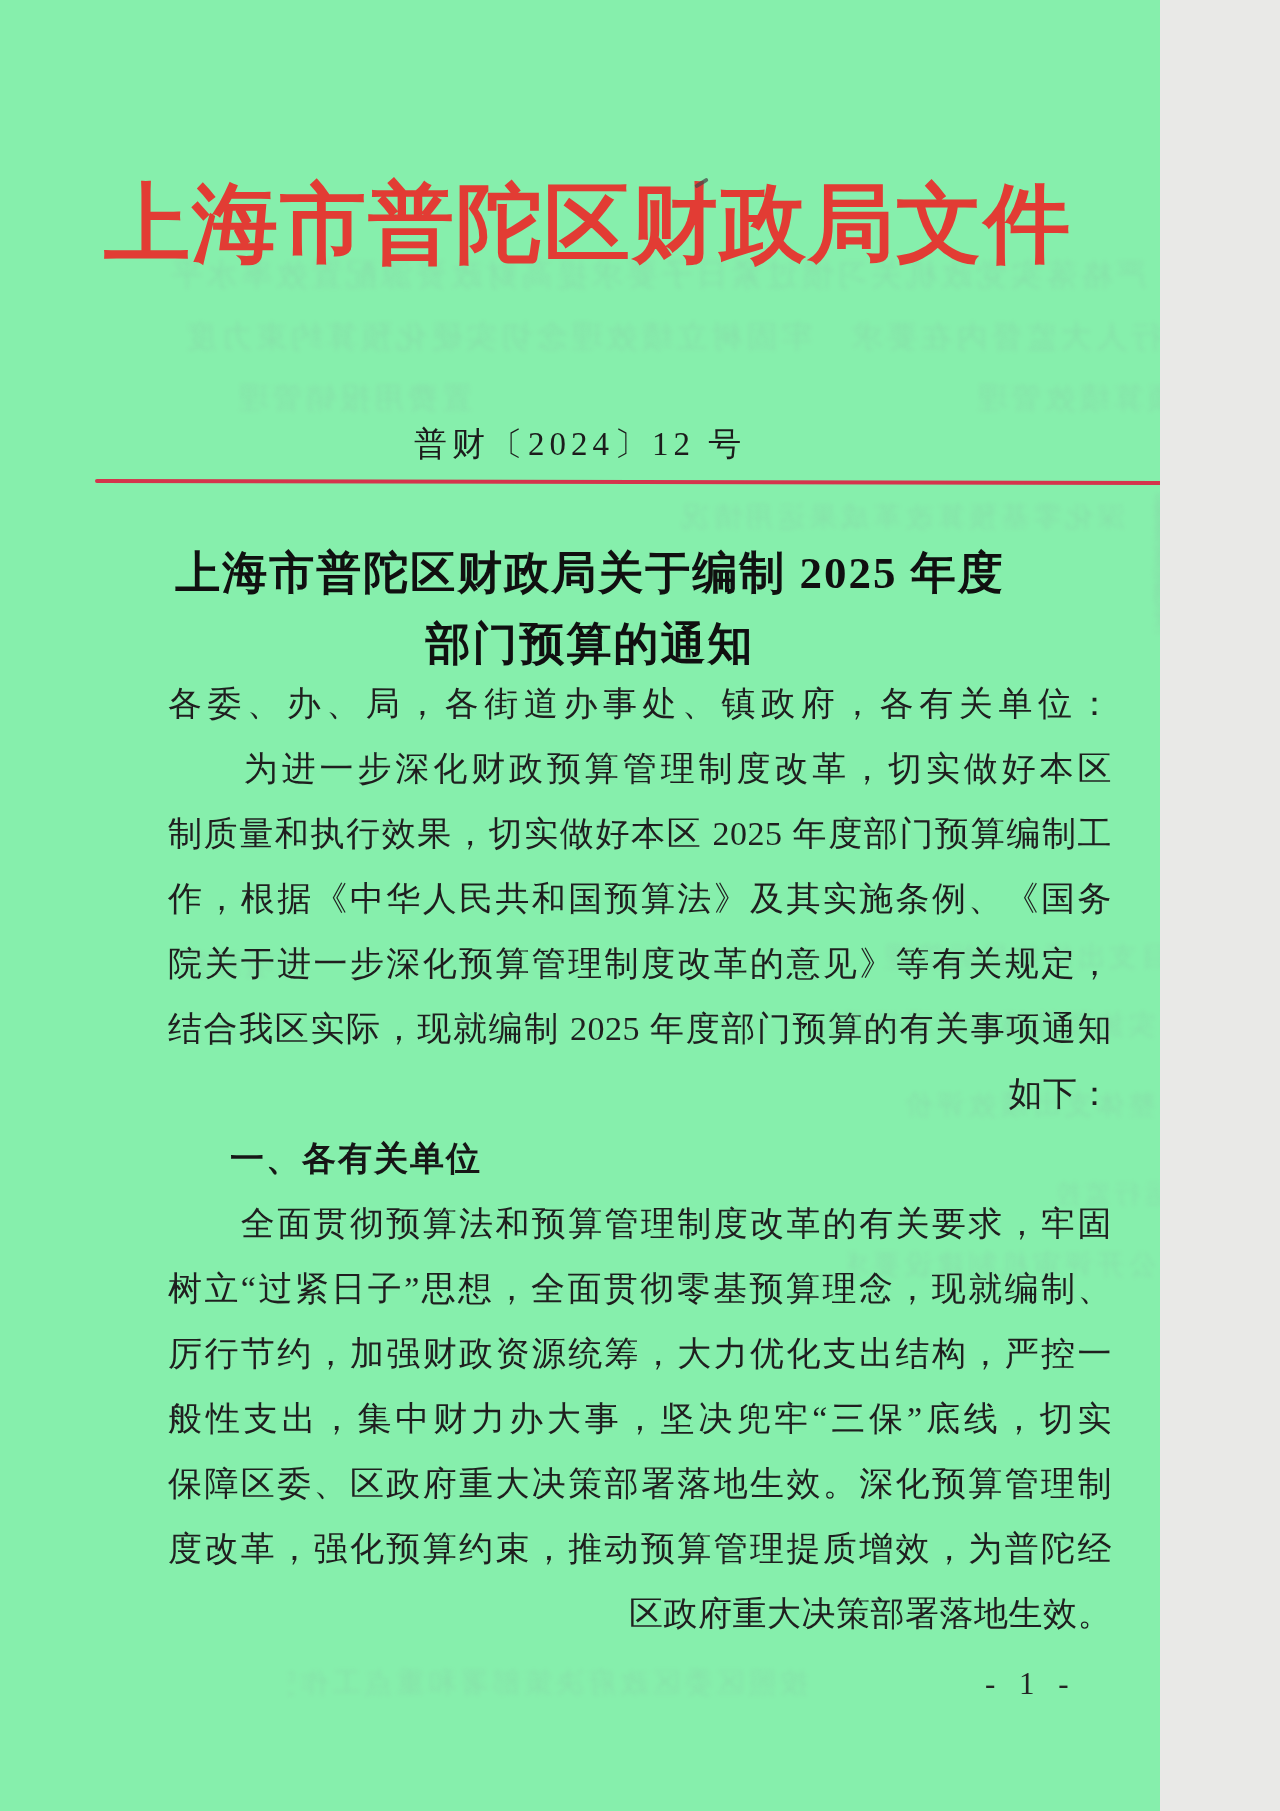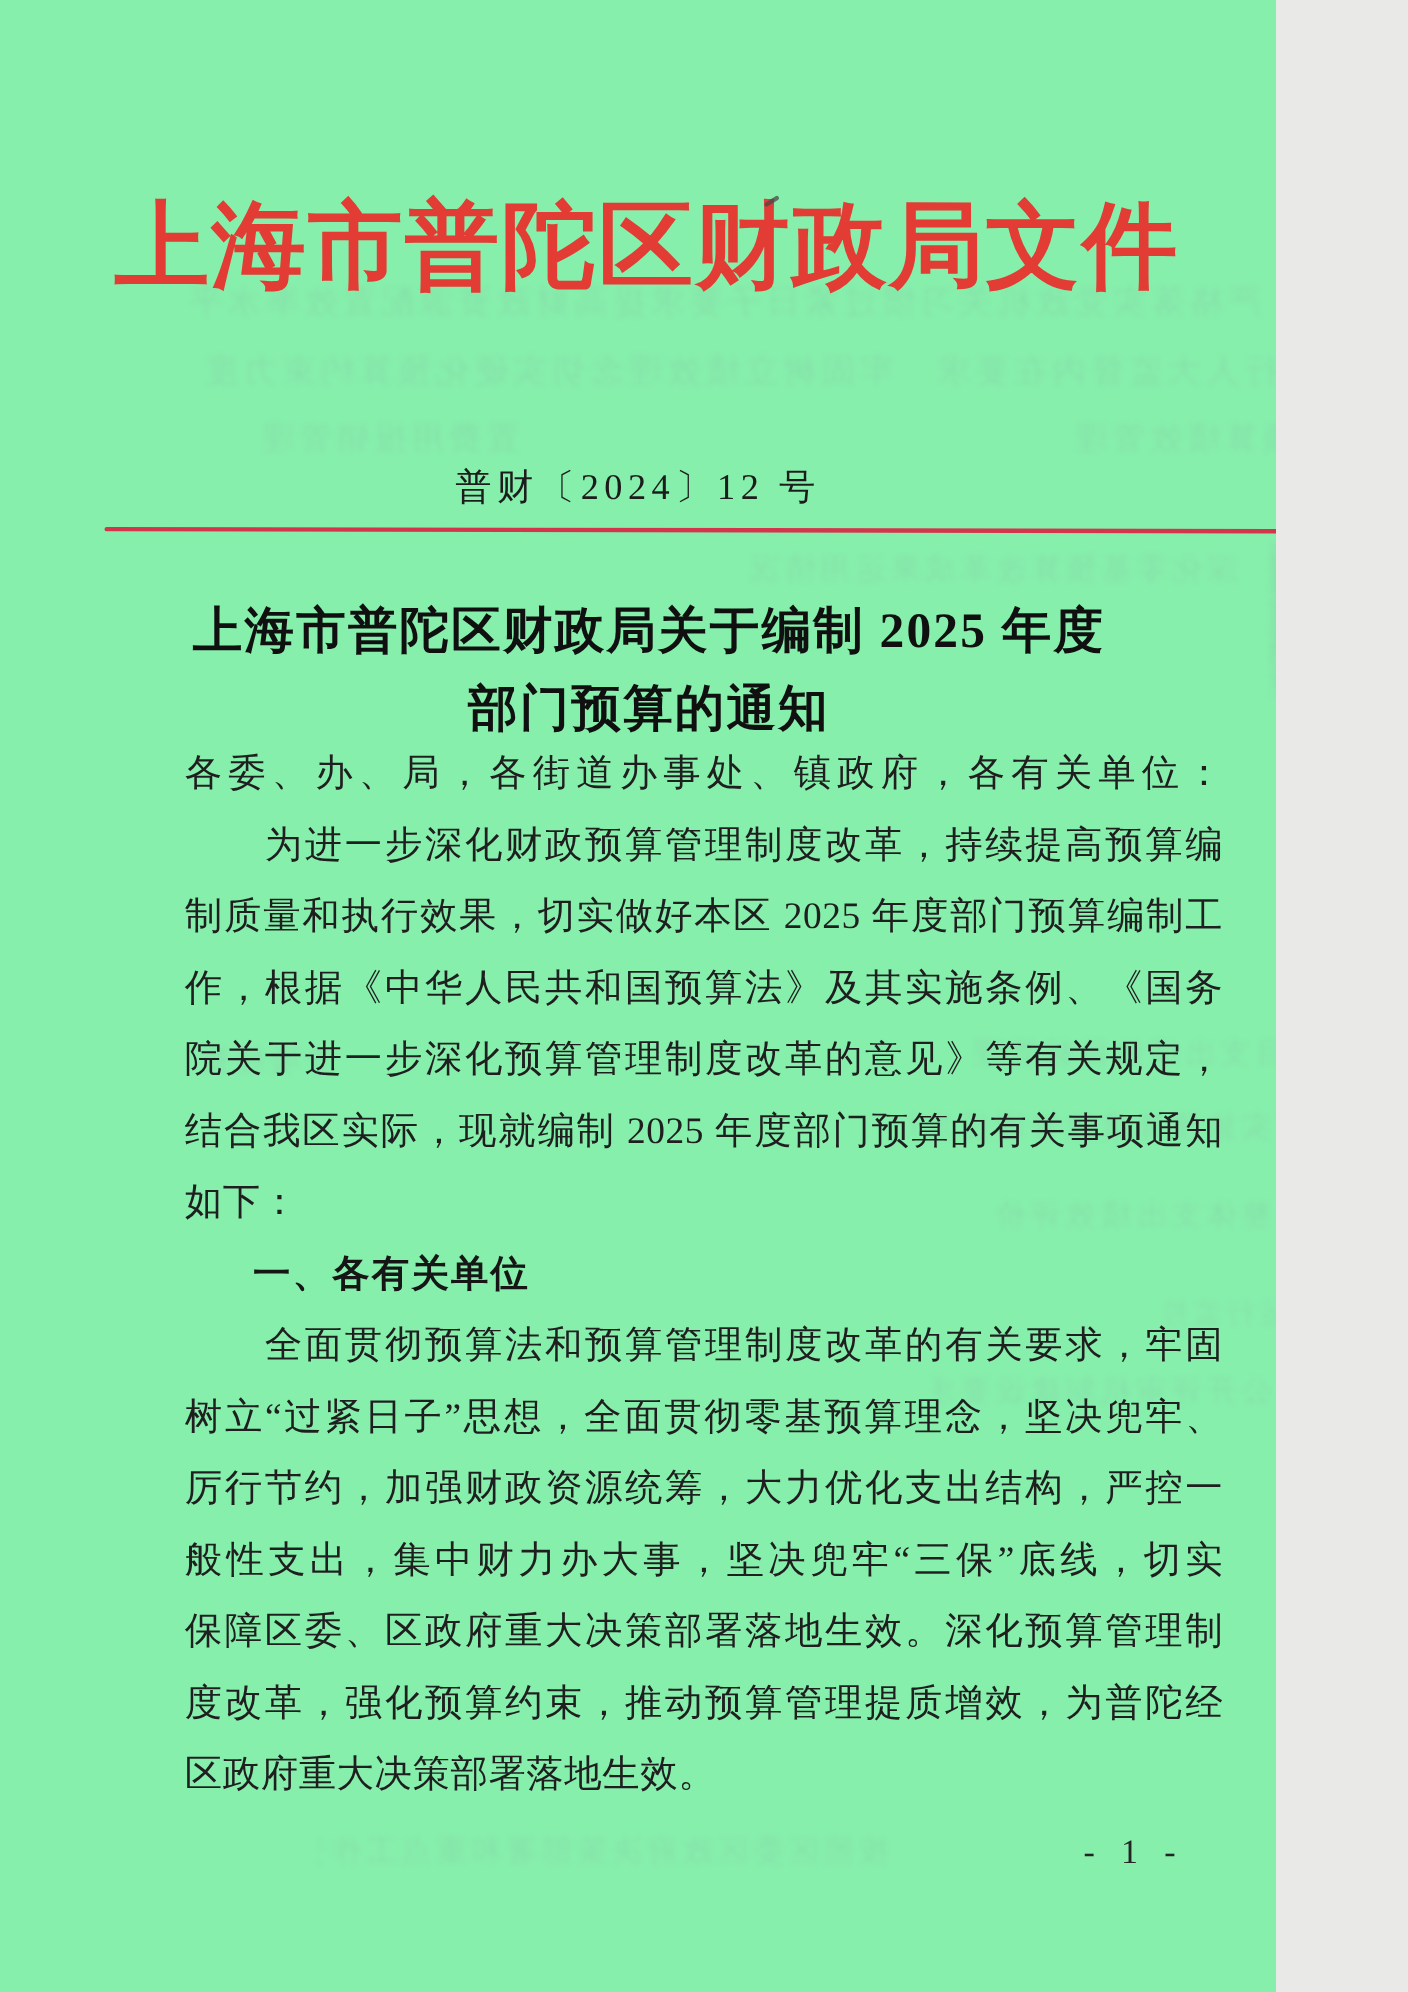--- a/index.html
+++ b/index.html
@@ -52,21 +52,21 @@
     color:#1f1f1f;
   }
   .bline{
     height:65px;line-height:65px;font-size:34px;letter-spacing:.5px;
     color:#1f1f1f;
   }
   .bline.full{
     text-align:justify;text-align-last:justify;
   }
   .bline.short{
-    text-align:left;
+    text-align:right;
   }
   .bline.heading{
     font-family:"Liberation Sans","DejaVu Sans",sans-serif;
     font-weight:700;font-size:34px;padding-left:62px;letter-spacing:2px;
     color:#161616;
   }
   .page-num{
     position:absolute;z-index:2;left:985px;top:1666px;width:160px;
     font-size:31px;letter-spacing:8px;color:#242424;text-align:left;
   }
@@ -84,29 +84,29 @@
 
   <div class="red-rule" style="background: rgb(212, 53, 76);"></div>
 
   <div class="doc-title">
     <div>上海市普陀区财政局关于编制 2025 年度</div>
     <div>部门预算的通知</div>
   </div>
 
   <div class="body-block">
       <div class="bline full">各委、办、局，各街道办事处、镇政府，各有关单位：</div>
-      <div class="bline full">　　为进一步深化财政预算管理制度改革，持续提高预算编</div>
+      <div class="bline full">　　为进一步深化财政预算管理制度改革，切实做好本区</div>
       <div class="bline full">制质量和执行效果，切实做好本区 2025 年度部门预算编制工</div>
       <div class="bline full">作，根据《中华人民共和国预算法》及其实施条例、《国务</div>
       <div class="bline full">院关于进一步深化预算管理制度改革的意见》等有关规定，</div>
       <div class="bline full">结合我区实际，现就编制 2025 年度部门预算的有关事项通知</div>
       <div class="bline short">如下：</div>
       <div class="bline heading">一、各有关单位</div>
       <div class="bline full">　　全面贯彻预算法和预算管理制度改革的有关要求，牢固</div>
-      <div class="bline full">树立“过紧日子”思想，全面贯彻零基预算理念，坚决兜牢、</div>
+      <div class="bline full">树立“过紧日子”思想，全面贯彻零基预算理念，现就编制、</div>
       <div class="bline full">厉行节约，加强财政资源统筹，大力优化支出结构，严控一</div>
       <div class="bline full">般性支出，集中财力办大事，坚决兜牢“三保”底线，切实</div>
       <div class="bline full">保障区委、区政府重大决策部署落地生效。深化预算管理制</div>
       <div class="bline full">度改革，强化预算约束，推动预算管理提质增效，为普陀经</div>
       <div class="bline short">区政府重大决策部署落地生效。</div>
     </div>
 
   <div class="page-num">- 1 -</div>
 
 <div class="ghost" style="left: 172px; top: 254px; width: 975px; font-size: 31px;">严格落实党政机关习惯过紧日子要求提高财政资源配置效率水平</div>

